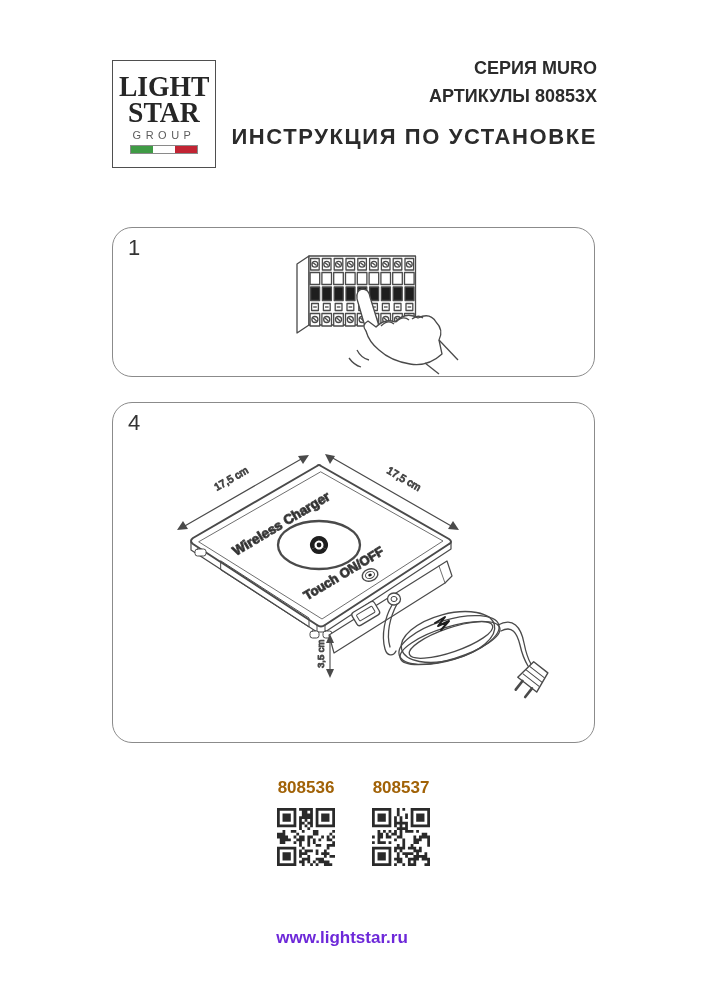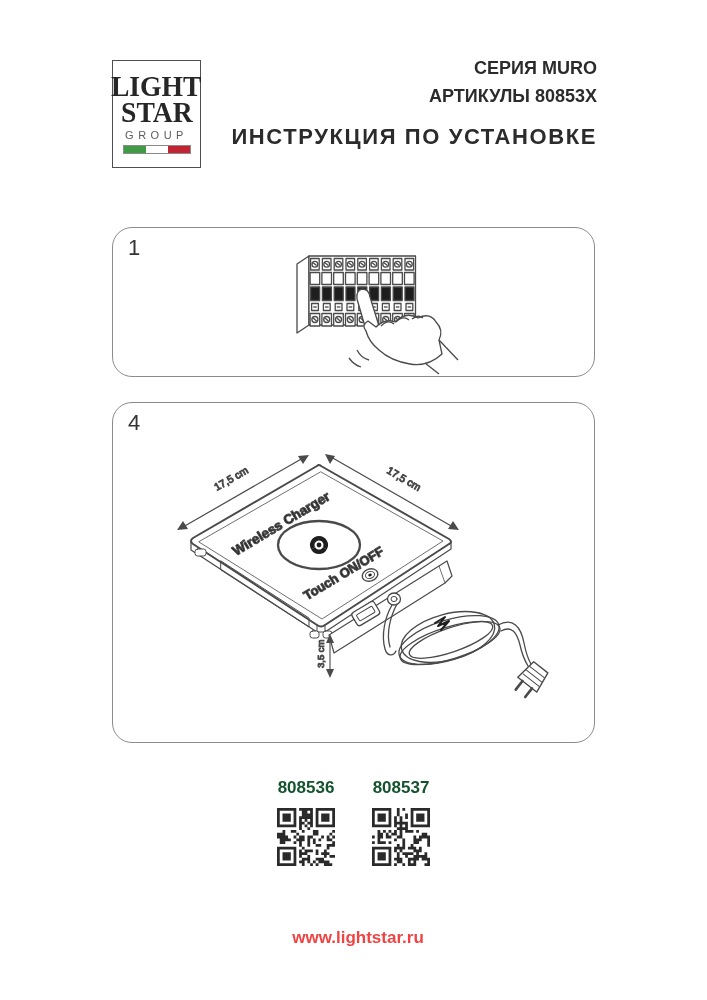--- a/index.html
+++ b/index.html
@@ -3,21 +3,21 @@
 <meta charset="utf-8">
 <style>
   html,body{margin:0;padding:0;background:#fff;}
   #page{
     position:relative;width:707px;height:1000px;background:#fff;
     font-family:"Liberation Sans",sans-serif;color:#2e2e2e;overflow:hidden;
     outline:1px solid #e3e3e3;
   }
   
   #logo{
-    position:absolute;left:112px;top:60px;width:89px;height:108px;
+    position:absolute;left:112px;top:60px;width:104px;height:108px;
     border:1px solid #4f4f4f;background:#fff;box-sizing:border-box;
     display:flex;flex-direction:column;align-items:center;justify-content:flex-start;
   }
   .logo-word{
     font-family:"Liberation Serif",serif;font-weight:bold;color:#262626;
     font-size:30px;line-height:26px;letter-spacing:0px;transform:scaleX(.92);
   }
   .logo-word.first{margin-top:12px;}
   .logo-group{
     font-family:"Liberation Sans",sans-serif;color:#5c5c5c;font-size:11px;
@@ -45,26 +45,26 @@
   .panel-number{
     position:absolute;left:15px;top:7px;font-size:22px;color:#333;line-height:26px;
   }
   .panel svg{position:absolute;left:0;top:0;}
   
   #products{
     position:absolute;left:0;top:778px;width:707px;
     display:flex;justify-content:center;gap:25px;
   }
   .product{width:70px;display:flex;flex-direction:column;align-items:center;}
-  .product-code{font-size:17px;font-weight:bold;color:#14532d;margin-bottom:10px;}
+  .product-code{font-size:17px;font-weight:bold;color:#a16207;margin-bottom:10px;}
   .qr{width:58px;height:58px;}
   
   #footer{
-    position:absolute;left:16px;top:928px;width:684px;text-align:center;
-    font-size:17px;font-weight:bold;color:#ef4444;
+    position:absolute;left:0;top:928px;width:684px;text-align:center;
+    font-size:17px;font-weight:bold;color:#6d28d9;
   }
   .ill-text{font-family:"Liberation Sans",sans-serif;fill:#222;}
 </style>
 </head>
 <body>
 
 <div id="page">
 
   <div id="logo">
     <div class="logo-word first">LIGHT</div>

